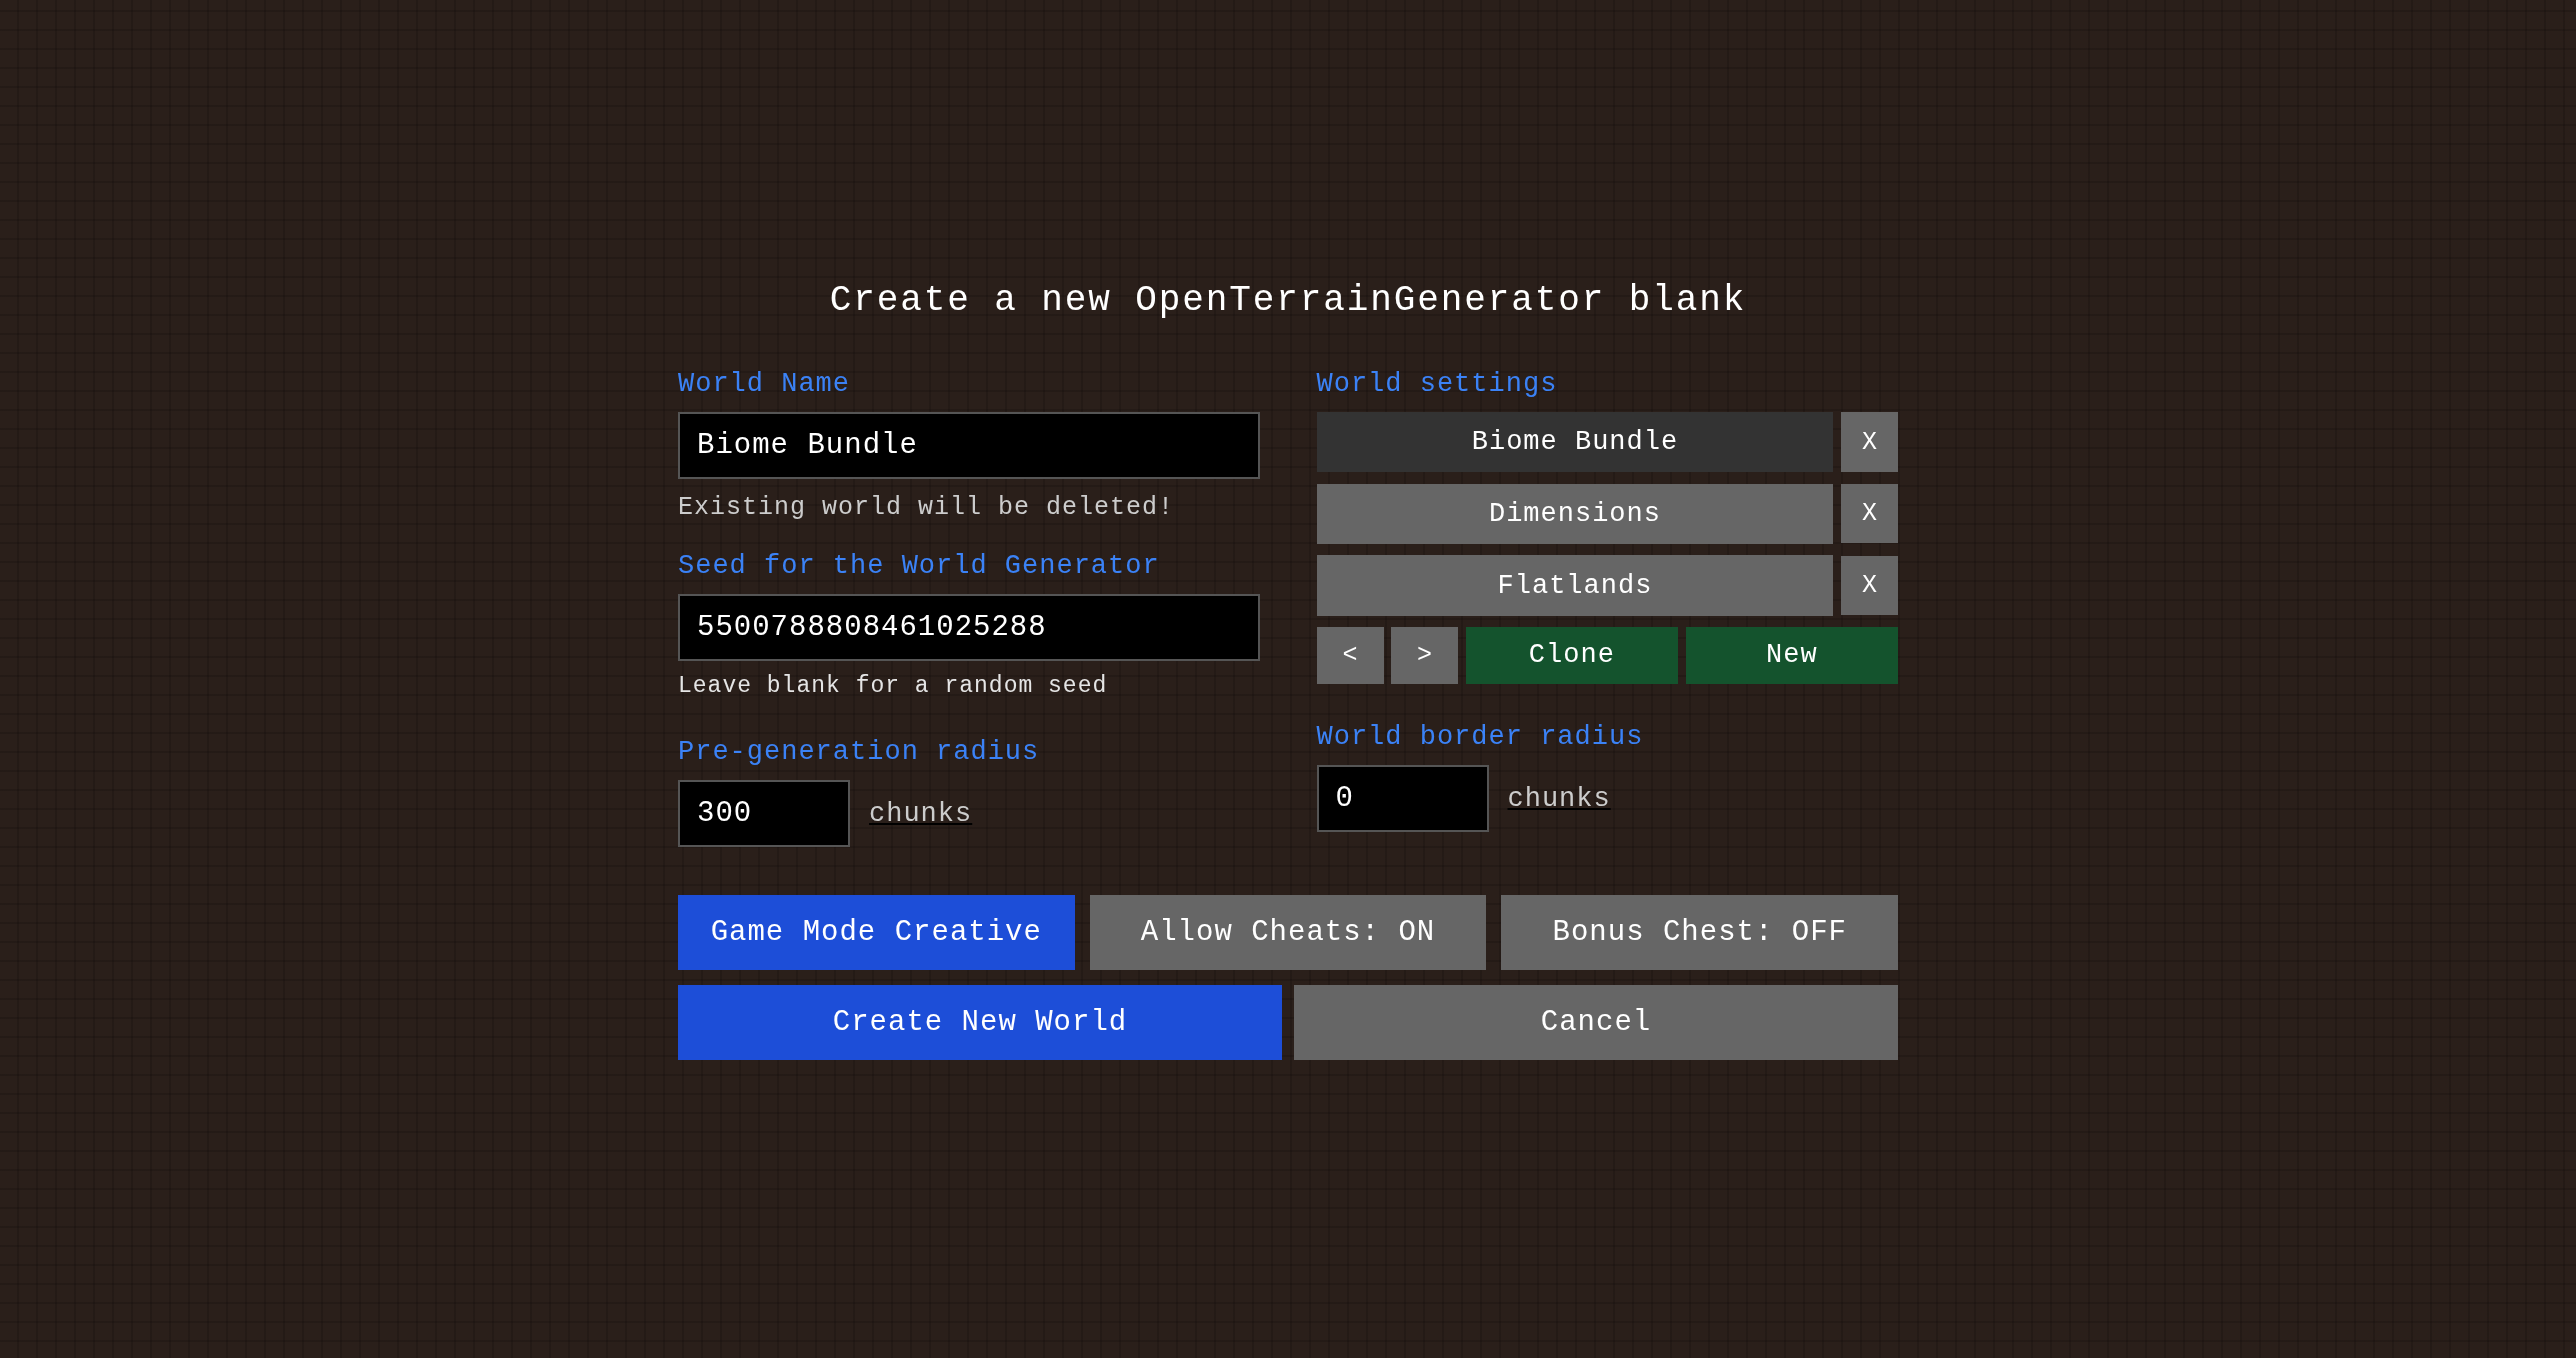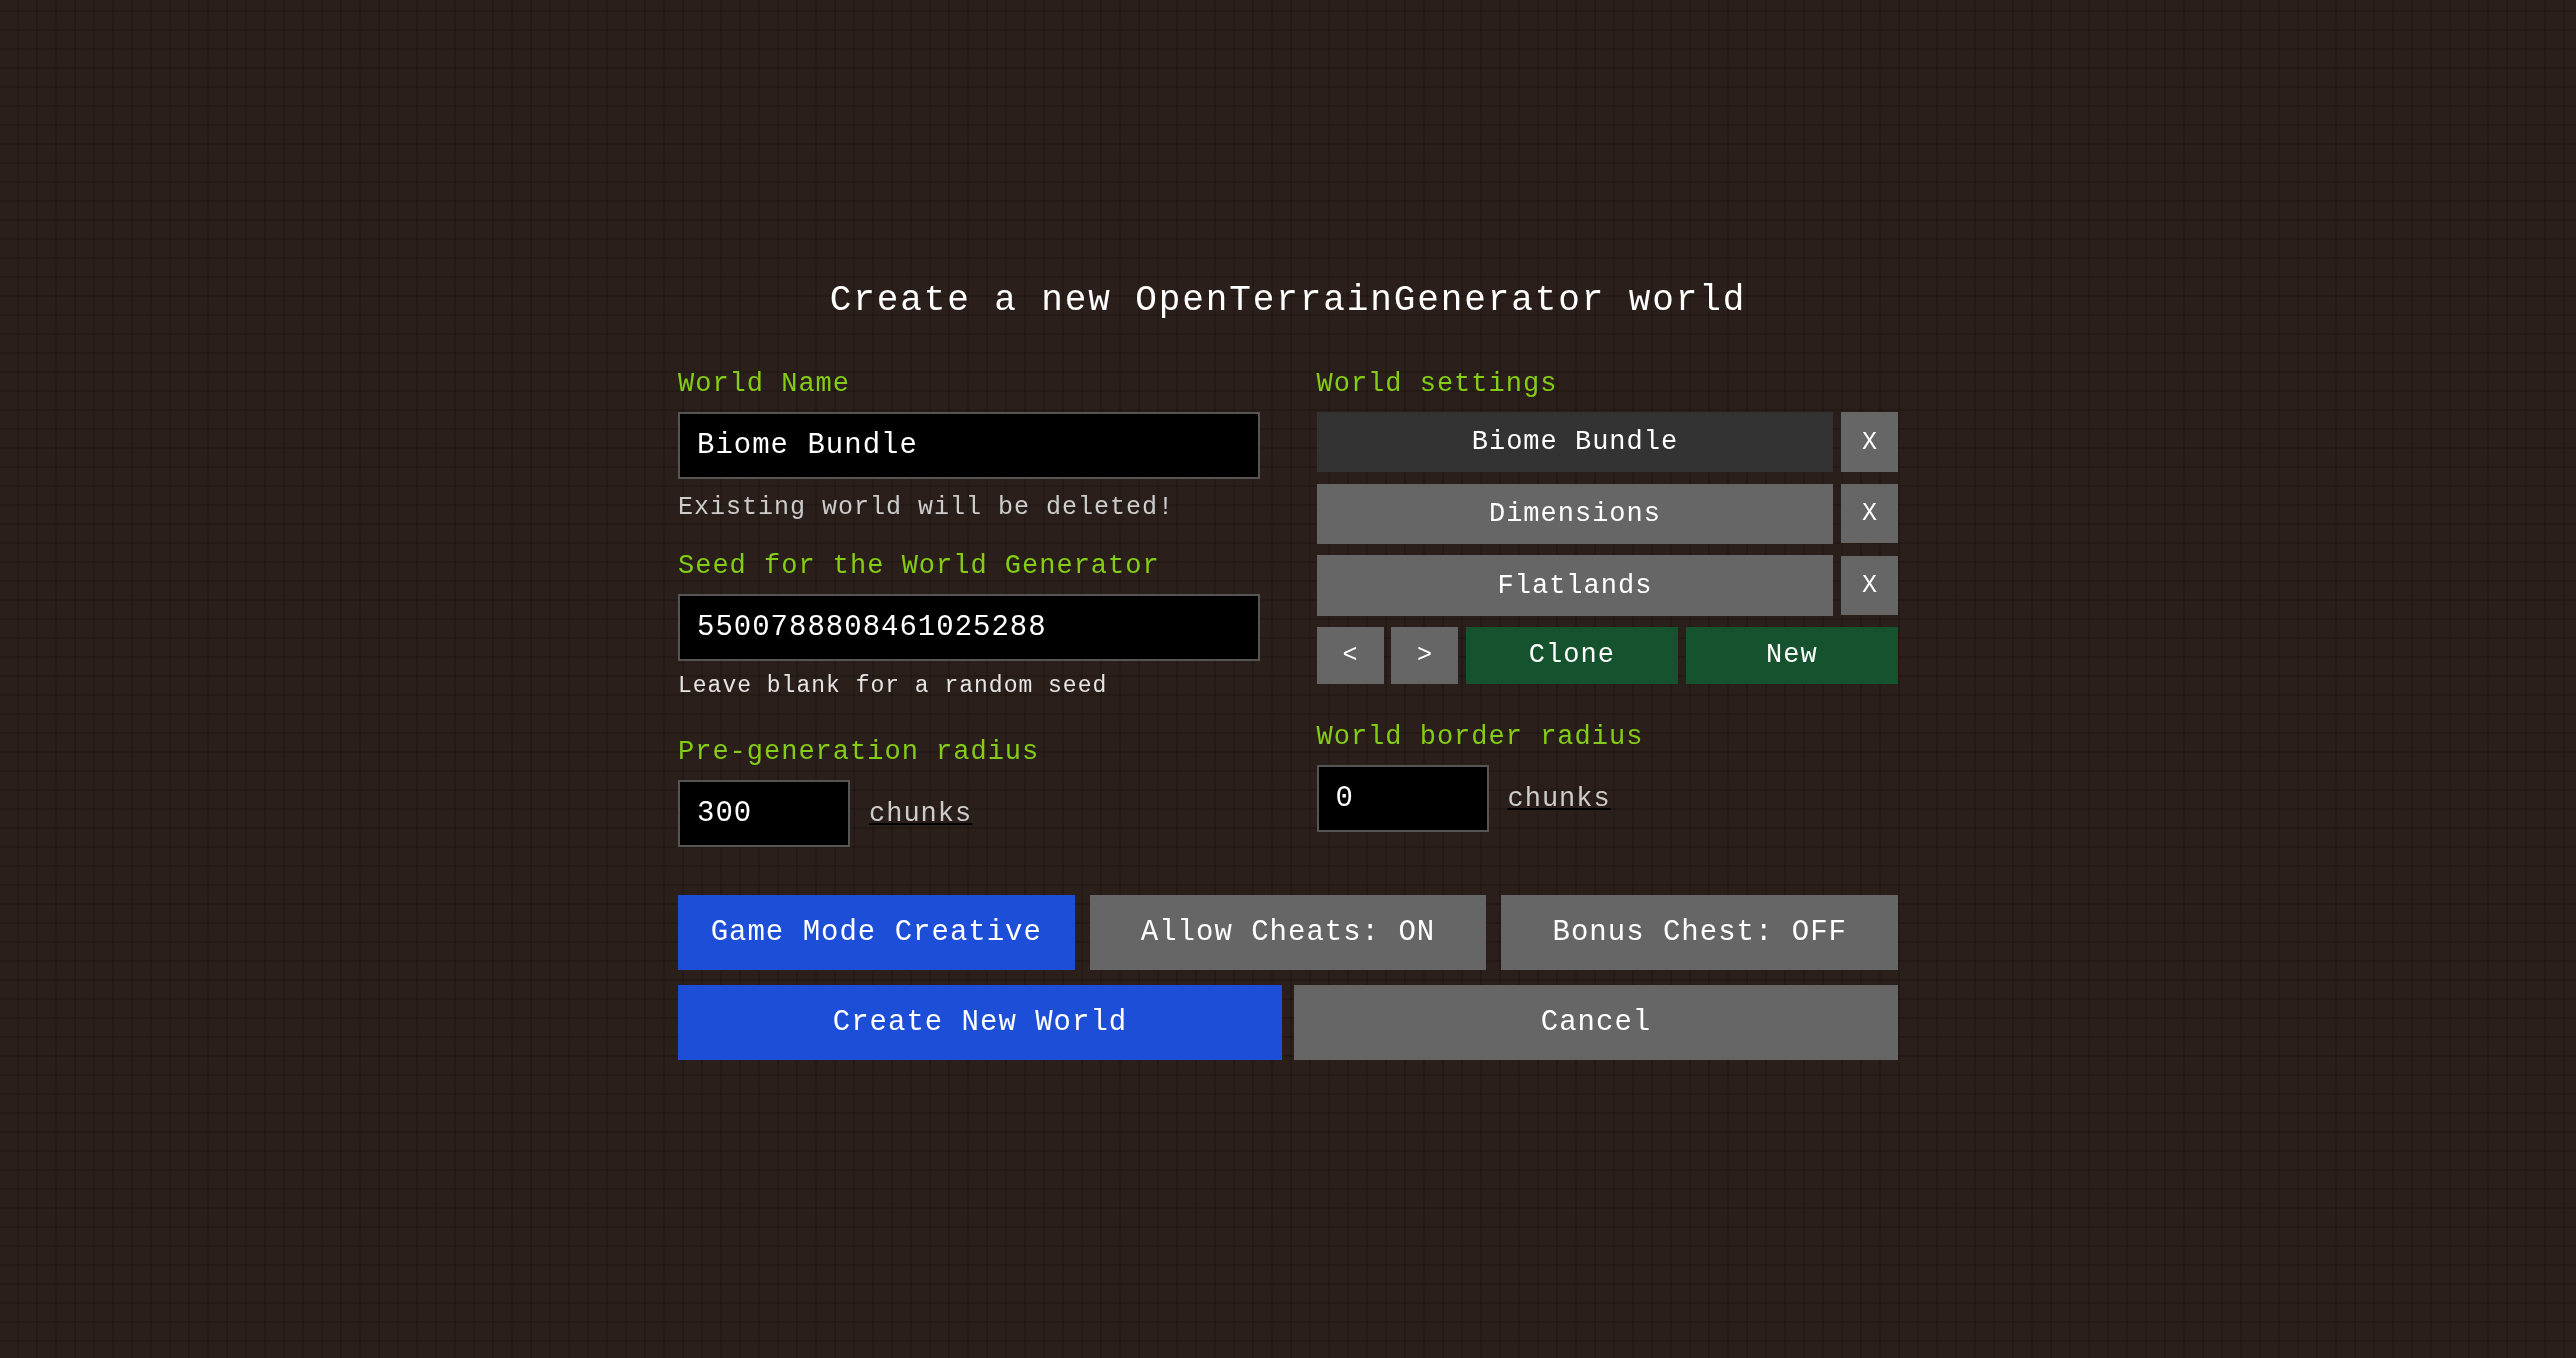--- a/index.html
+++ b/index.html
@@ -55,21 +55,21 @@
 
     .left-panel {
       flex: 1;
     }
 
     .right-panel {
       flex: 1;
     }
 
     .section-label {
-      color: #84cc16;
+      color: #3b82f6;
       font-size: 27px;
       font-family: 'Courier New', Courier, monospace;
       margin-bottom: 13.3px;
       font-weight: normal;
       letter-spacing: 1px;
     }
 
     .text-input {
       width: 100%;
       background-color: #000000;
@@ -247,21 +247,21 @@
     }
 
     .bottom-btn.dark {
       background-color: #1d4ed8;
     }
   </style>
 </head>
 <body>
 
 <div class="dialog">
-  <h1 class="dialog-title">Create a new OpenTerrainGenerator world</h1>
+  <h1 class="dialog-title">Create a new OpenTerrainGenerator blank</h1>
 
   <div class="main-content">
 
     <div class="left-panel">
       <div class="section-label">World Name</div>
       <input class="text-input" type="text" value="Biome Bundle" style="">
       <div class="warning-text">Existing world will be deleted!</div>
 
       <div class="section-label seed-label">Seed for the World Generator</div>
       <input class="text-input" type="text" value="5500788808461025288" style="">

